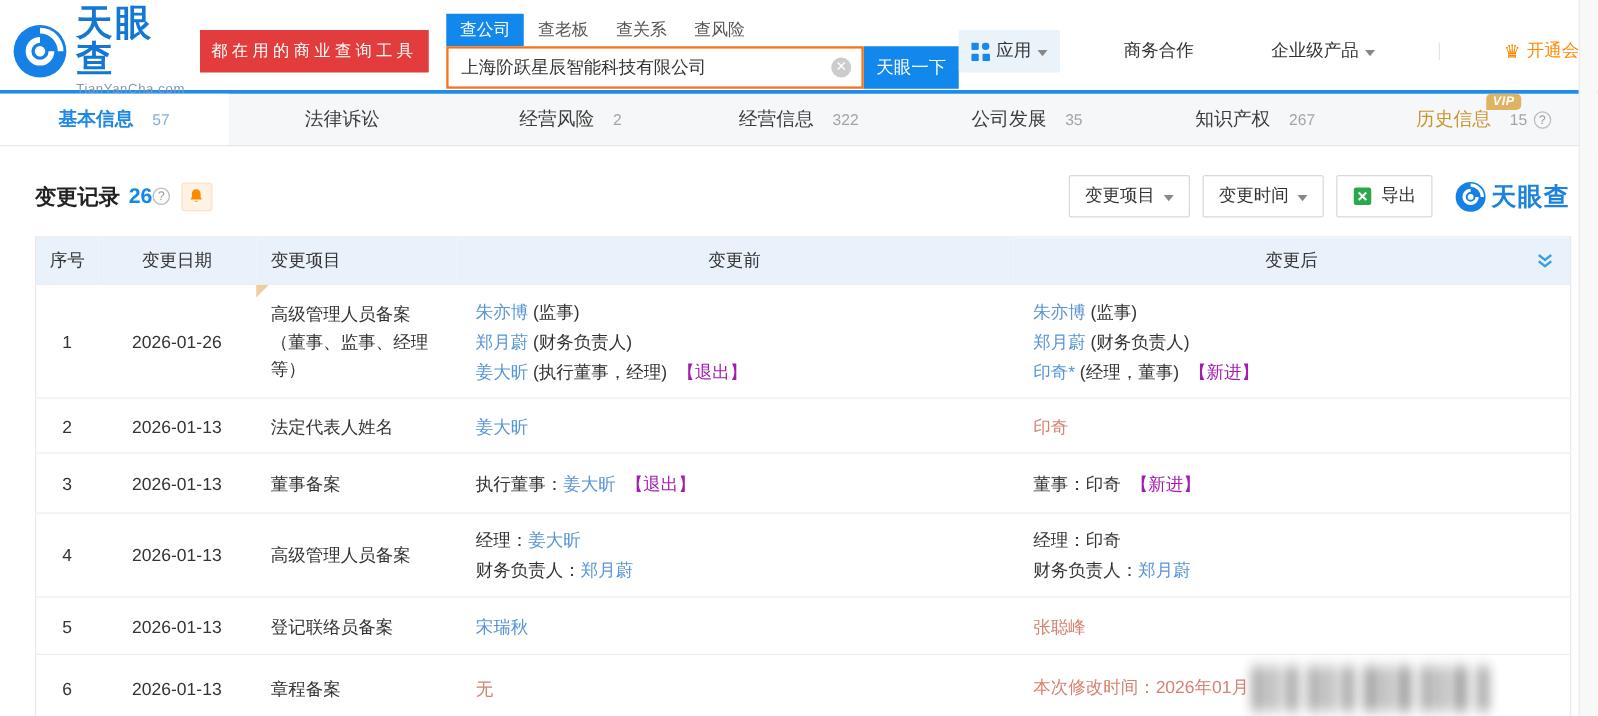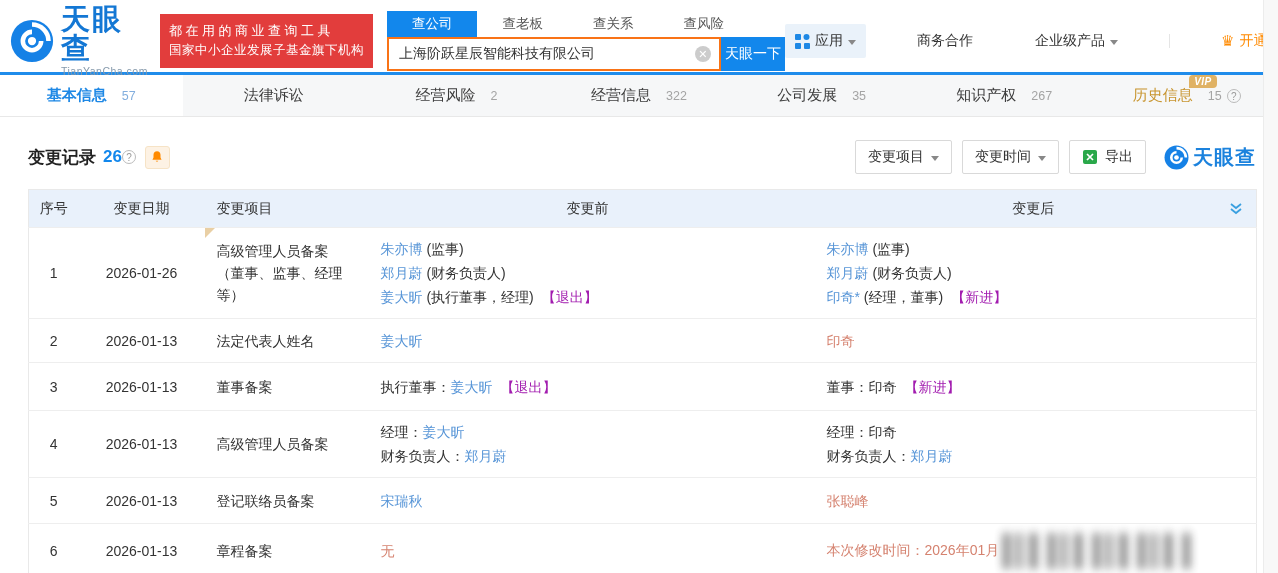--- a/index.html
+++ b/index.html
@@ -10,27 +10,27 @@
   .topbar { height:72px; display:flex; align-items:center; padding:10px 18px 0 10px; }
   .logo { display:flex; align-items:center; gap:7px; }
   .logo-text { display:flex; flex-direction:column; line-height:1; }
   .logo-cn { font-size:29px; font-weight:bold; color:#1377d4; letter-spacing:2px; }
   .logo-en { font-size:10.5px; color:#8599ab; margin-top:3px; letter-spacing:.5px; }
   .promo { margin-left:10px; background:#e23d3c; color:#fff; padding:7px 9px; line-height:1.55; }
   .promo-l1 { font-size:13px; letter-spacing:3.5px; white-space:nowrap; }
   .promo-l2 { font-size:12.5px; letter-spacing:.5px; white-space:nowrap; }
   .searchbox { margin-left:14px; }
   .stabs { display:flex; font-size:13.5px; color:#555; }
-  .stab { padding:4px 25px; cursor:pointer; }
+  .stab { padding:4px 11px; cursor:pointer; }
   .stab.on { background:#1287ec; color:#fff; }
   .srow { display:flex; }
   .input-wrap { position:relative; width:334px; height:34px; border:2px solid #f97316; display:flex; align-items:center; background:#fff; }
   .input-wrap input { border:none; outline:none; width:100%; height:100%; padding:0 30px 0 10px; font-size:14px; color:#333; font-family:inherit; }
   .clear-x { position:absolute; right:8px; width:16px; height:16px; border-radius:50%; background:#ccc; color:#fff; font-size:11px; line-height:16px; text-align:center; cursor:pointer; }
-  .go-btn { width:64px; height:34px; background:#1287ec; color:#fff; font-size:14px; border:none; cursor:pointer; font-family:inherit; }
+  .go-btn { width:76px; height:34px; background:#1287ec; color:#fff; font-size:14px; border:none; cursor:pointer; font-family:inherit; }
   .nav { margin-left:auto; display:flex; align-items:center; font-size:14px; color:#333;gap:40px; }
   .nav-item { display:flex; align-items:center; gap:5px; padding:0 11px; cursor:pointer; white-space:nowrap; }
   .apps-chip { background:#eaf2fa; padding:8px 10px; border-radius:2px; }
   .caret { width:0; height:0; border-left:4px solid transparent; border-right:4px solid transparent; border-top:5px solid #888; margin-top:2px; }
   .caret.orange { border-top-color:#ff8a00; }
   .crown { color:#ff8a00; font-size:15px; font-family:"DejaVu Sans",sans-serif; }
   .vip-link { color:#ff8a00; }
   .divider { width:1px; height:14px; background:#e5e5e5; }
 
   
@@ -93,21 +93,20 @@
         <path d="M24 14 A10 10 0 1 0 34 24" stroke="#fff" stroke-width="5" fill="none"></path>
         <circle cx="24" cy="24" r="4.5" fill="#fff"></circle>
       </svg>
       <div class="logo-text">
         <span class="logo-cn">天眼查</span>
         <span class="logo-en">TianYanCha.com</span>
       </div>
     </div>
     <div class="promo">
       <div class="promo-l1">都在用的商业查询工具</div>
-      <div class="promo-l2">国家中小企业发展子基金旗下机构</div>
     </div>
     <div class="searchbox">
       <div class="stabs">
           <div class="stab on">查公司</div>
           <div class="stab">查老板</div>
           <div class="stab">查关系</div>
           <div class="stab">查风险</div>
         </div>
       <div class="srow">
         <div class="input-wrap">

